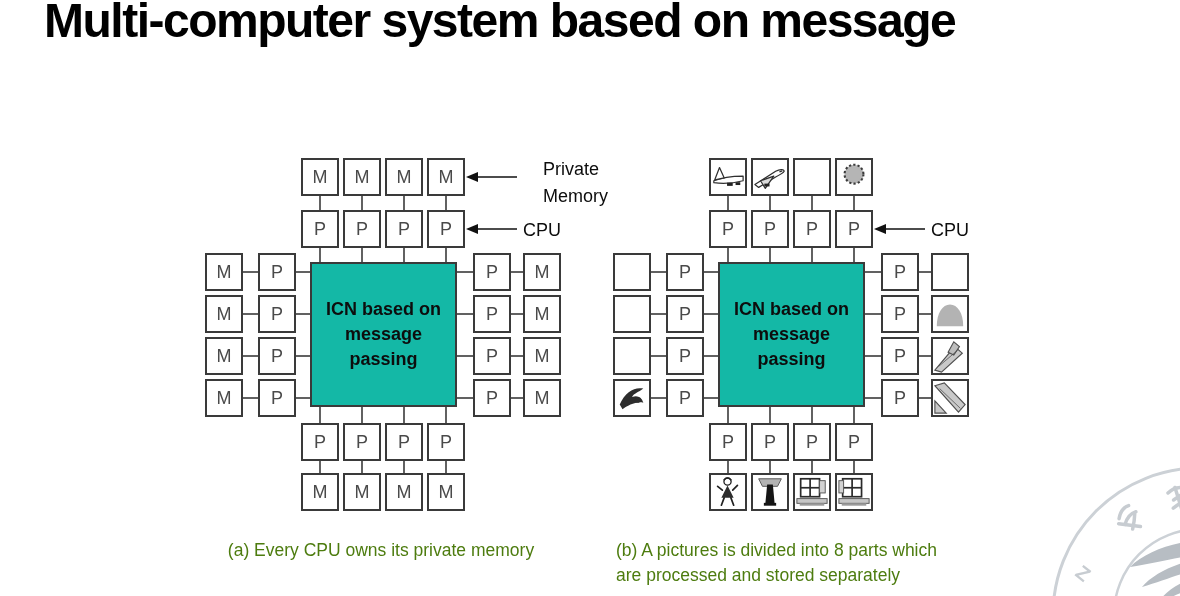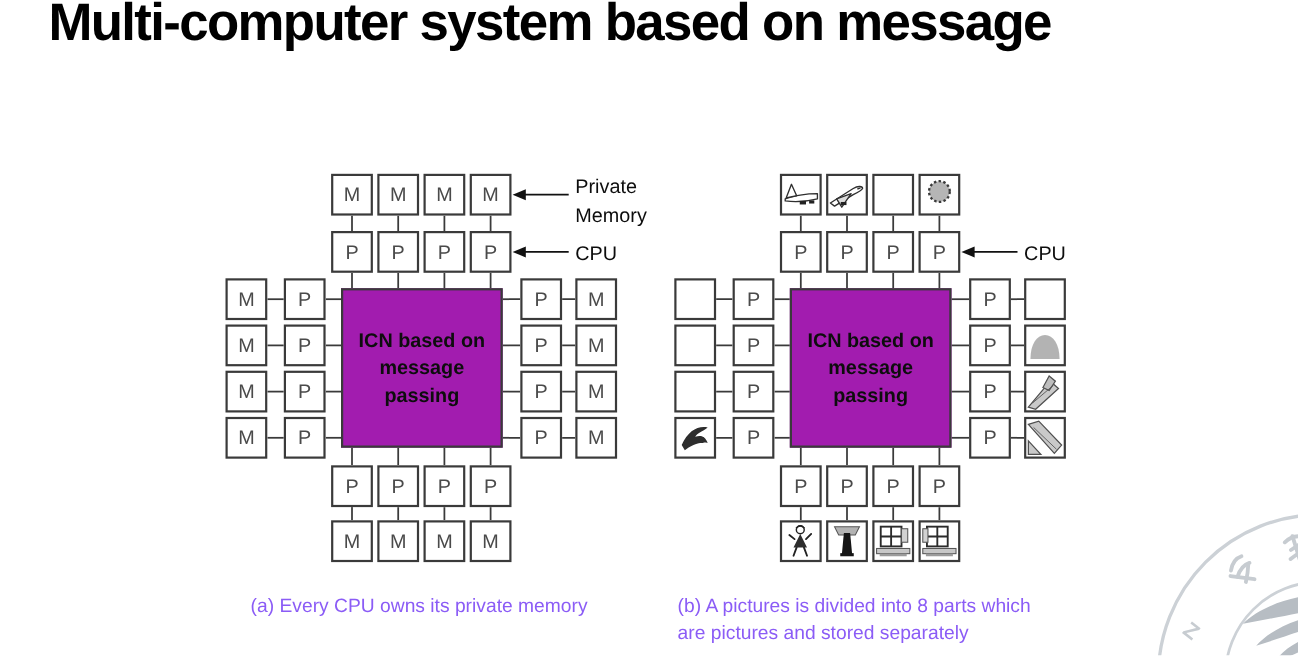--- a/index.html
+++ b/index.html
@@ -19,29 +19,29 @@
 
   .hrow{position:absolute;display:flex;gap:4px;}
   .vcol{position:absolute;display:flex;flex-direction:column;gap:4px;}
 
   .box{width:38px;height:38px;box-sizing:border-box;border:2px solid #3a3a3a;
        background:#fff;display:flex;align-items:center;justify-content:center;
        font-size:18px;color:#4a4a4a;}
   .box svg{display:block;}
 
   .icn{position:absolute;left:125px;top:112px;width:147px;height:145px;
-       box-sizing:border-box;border:2px solid #3a3a3a;background:#a21caf;
+       box-sizing:border-box;border:2px solid #3a3a3a;background:#14b8a6;
        display:flex;align-items:center;justify-content:center;}
   .icn span{display:block;width:118px;text-align:center;font-weight:bold;
        font-size:18px;line-height:1.4;color:#0d0d0d;}
 
   .ann{position:absolute;font-size:18px;color:#0d0d0d;line-height:1.5;}
-  .ann.wrap{width:90px;}
-
-  .cap{position:absolute;font-size:17.5px;color:#8b5cf6;line-height:1.45;}
+  .ann.wrap{width:90px;margin-left:20px;}
+
+  .cap{position:absolute;font-size:17.5px;color:#4d7c0f;line-height:1.45;}
 
   .watermark{position:absolute;left:1040px;top:455px;}
 </style>
 </head>
 <body>
 
 <div class="page">
 
   <h1 class="title"><span>Multi-computer system based on message</span><br></h1>
 
@@ -336,21 +336,21 @@
           <rect x="2" y="25" width="32" height="5" fill="#c7c7c7" stroke="#555" stroke-width="1"></rect>
           <rect x="5" y="30" width="26" height="2.5" fill="#9b9b9b"></rect>
         </svg>
       </div>
     </div>
 
     <div class="ann" style="left:338px;top:67px">CPU</div>
 
     <div class="cap" style="left:23px;top:388px;width:400px">
       <div>(b) A pictures is divided into 8 parts which</div>
-      <div>are pictures and stored separately</div>
+      <div>are processed and stored separately</div>
     </div>
   </div>
 
   <svg class="watermark" width="320" height="141" viewBox="0 0 320 141">
     <circle cx="160" cy="160" r="147" fill="none" stroke="#ccd1d6" stroke-width="3"></circle>
     <circle cx="160" cy="160" r="86" fill="none" stroke="#ccd1d6" stroke-width="2.5"></circle>
     <g transform="translate(160,160)" fill="#b7bdc3">
       <path d="M-1,-83 C-4,-90 -12,-92 -18,-88 C-12,-87 -8,-83 -7,-79 Z"></path>
       <path d="M1,-83 C4,-90 12,-92 18,-88 C12,-87 8,-83 7,-79 Z"></path>
       <path d="M-7,-82 L7,-82 L10,-30 C10,-12 4,0 0,6 C-4,0 -10,-12 -10,-30 Z"></path>

